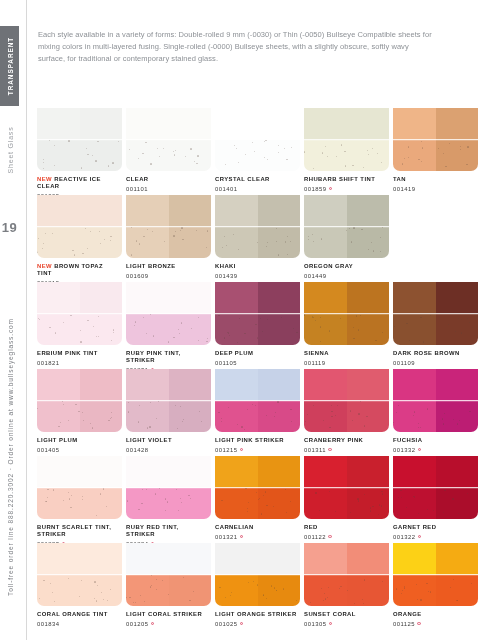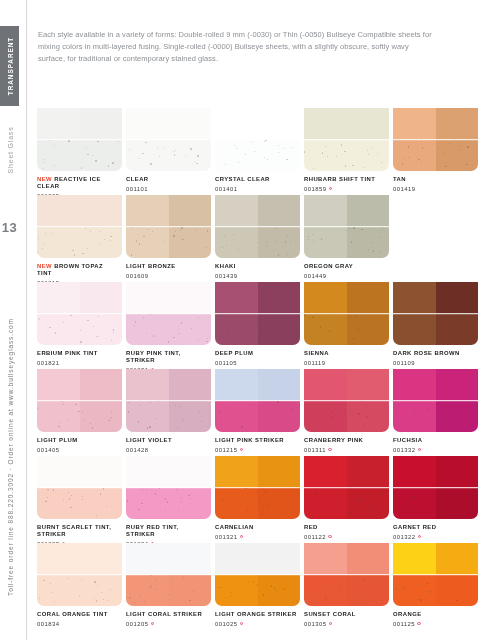--- a/index.html
+++ b/index.html
@@ -182,21 +182,21 @@
 
 <div id="page">
 
   <div id="left-rail">
     <div id="tab-transparent">
       <span>TRANSPARENT</span>
     </div>
     <div id="rail-section">
       <span>Sheet Glass</span>
     </div>
-    <div id="page-number">13</div>
+    <div id="page-number">19</div>
     <div id="rail-footer">
       <span>Toll-free order line 888.220.3002  ·  Order online at www.bullseyeglass.com</span>
     </div>
   </div>
 
   <div id="header">
     <div id="intro">Each style available in a variety of forms:
 Double-rolled 9 mm (-0030) or Thin (-0050) Bullseye Compatible sheets for mixing colors in multi-layered fusing. Single-rolled (-0000) Bullseye sheets, with a slightly obscure, softly wavy surface, for traditional or contemporary stained glass.</div>
   </div>
 

